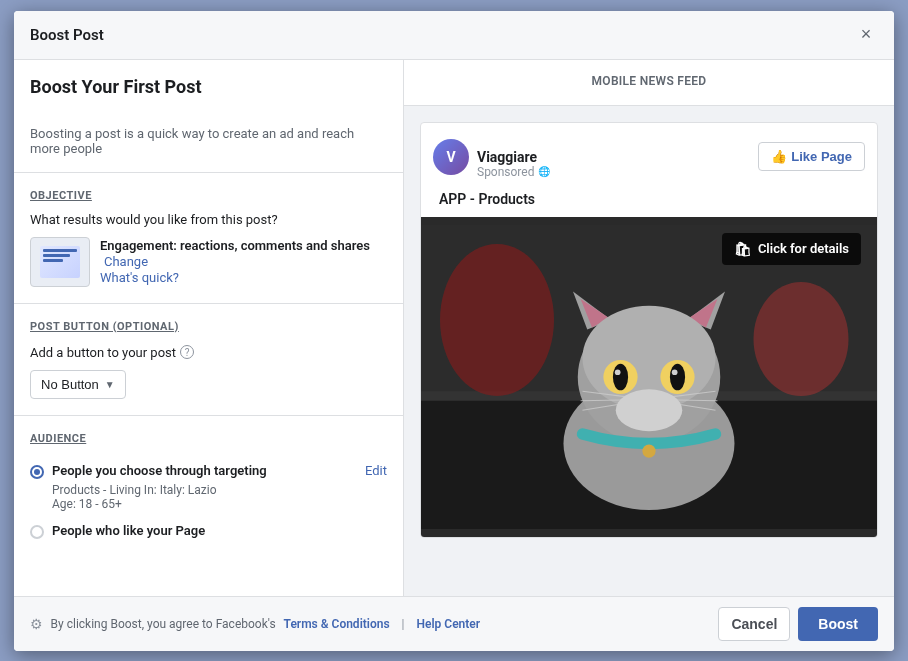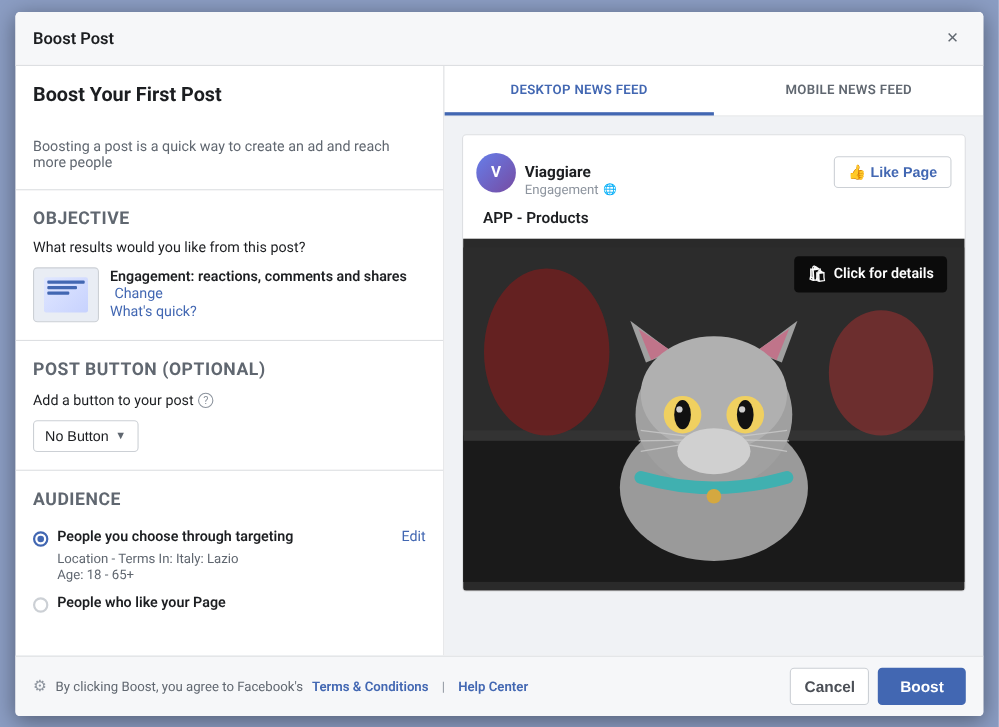--- a/index.html
+++ b/index.html
@@ -98,26 +98,27 @@
       color: #606770;
       margin-top: 29px;
     }
 
     .section {
       padding: 16px;
       border-bottom: 1px solid #dddfe2;
     }
 
     .section-title {
-      font-size: 16px;
+      font-size: 11px;
       font-weight: 700;
       color: #606770;
       letter-spacing: 0.5px;
       text-transform: uppercase;
       margin-bottom: 10px;
+      text-decoration: underline;
     }
 
     .objective-desc {
       font-size: 13px;
       color: #1c1e21;
       margin-bottom: 10px;
     }
 
     .objective-card {
       display: flex;
@@ -556,49 +557,48 @@
         <div class="audience-section">
           <div class="section-title">AUDIENCE</div>
 
           <div class="audience-option audience-first-option">
             <div class="audience-first-row">
               <div class="radio-circle selected"></div>
               <span class="audience-option-text">People you choose through targeting</span>
               <span class="audience-edit">Edit</span>
             </div>
           </div>
-          <div class="audience-detail">Location - Terms In: Italy: Lazio</div>
+          <div class="audience-detail">Products - Living In: Italy: Lazio</div>
           <div class="audience-detail">Age: 18 - 65+</div>
 
           <div class="audience-option">
             <div class="radio-circle unselected"></div>
             <span class="audience-option-text">People who like your Page</span>
           </div>
 
 
         </div>
       </div>
 
       <div class="right-panel">
 
         <div class="tabs">
-          <div class="tab active">DESKTOP NEWS FEED</div>
           <div class="tab">MOBILE NEWS FEED</div>
         </div>
 
         <div class="preview-area">
           <div class="post-card">
 
             <div class="post-card-header">
               <div class="page-info">
                 <div class="avatar">V</div>
                 <div>
                   <div class="page-name">Viaggiare</div>
                   <div class="sponsored-row">
-                    <span>Engagement</span>
+                    <span>Sponsored</span>
                     <span class="globe-icon">🌐</span>
                   </div>
                 </div>
               </div>
               <button class="like-btn">
                 <span>👍</span>
                 <span>Like Page</span>
               </button>
             </div>
 

